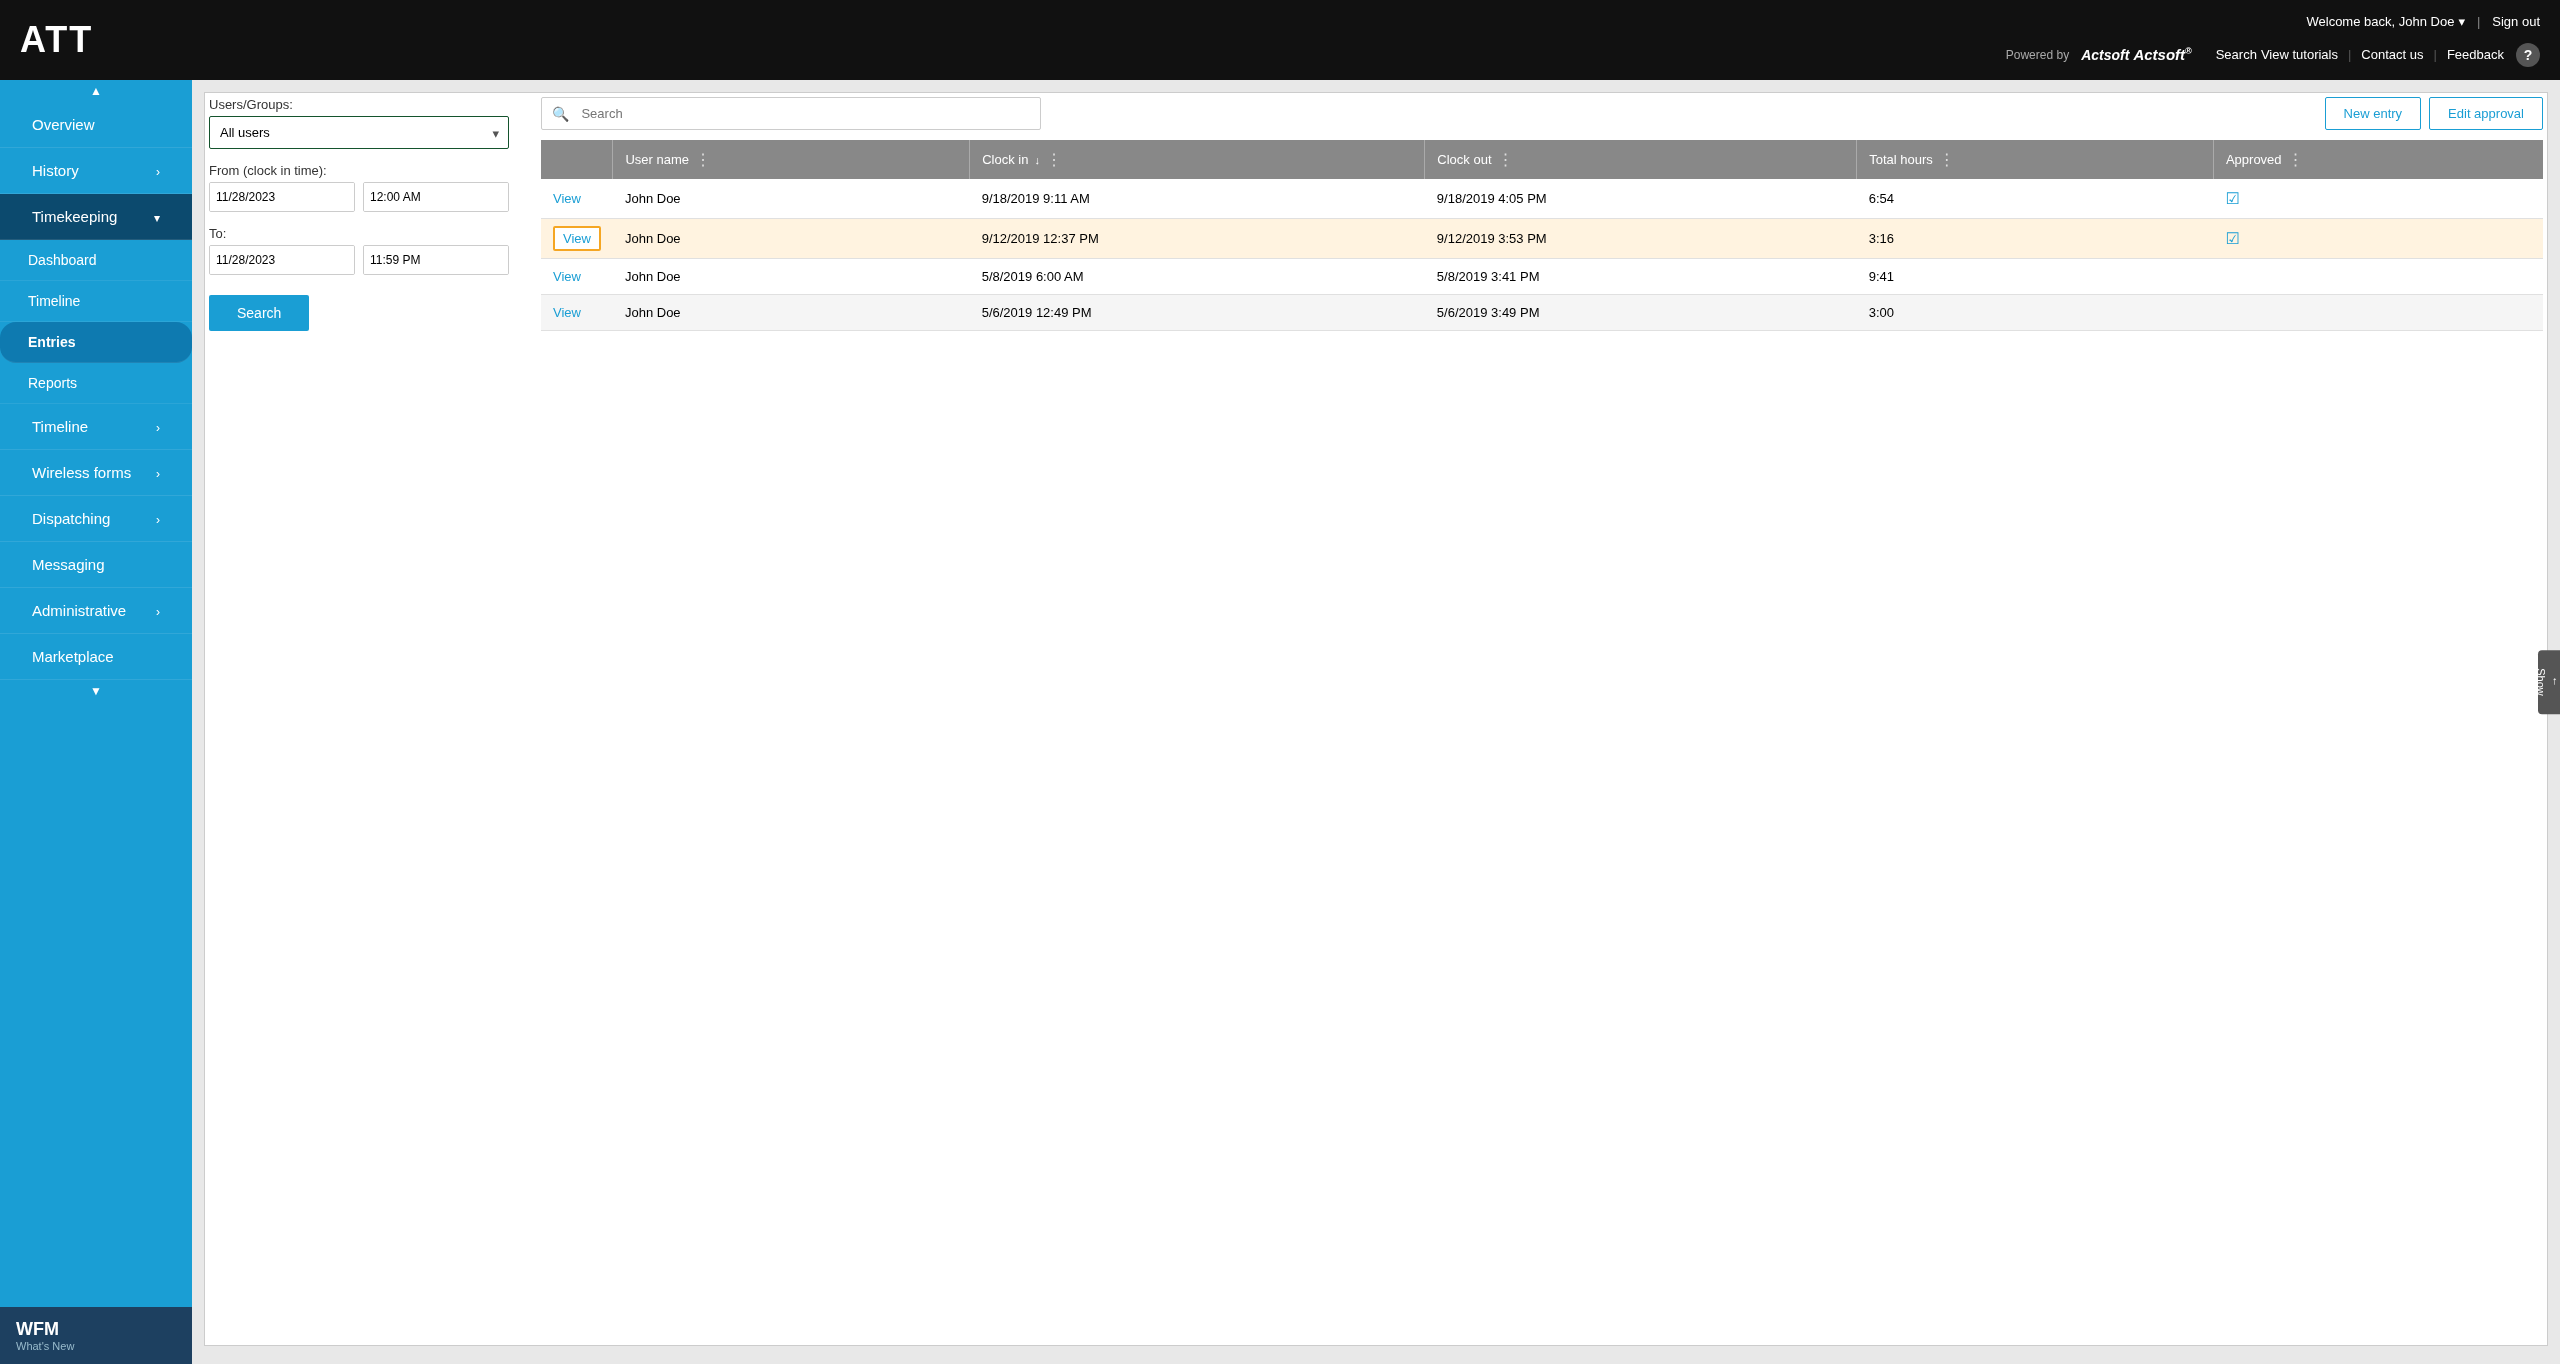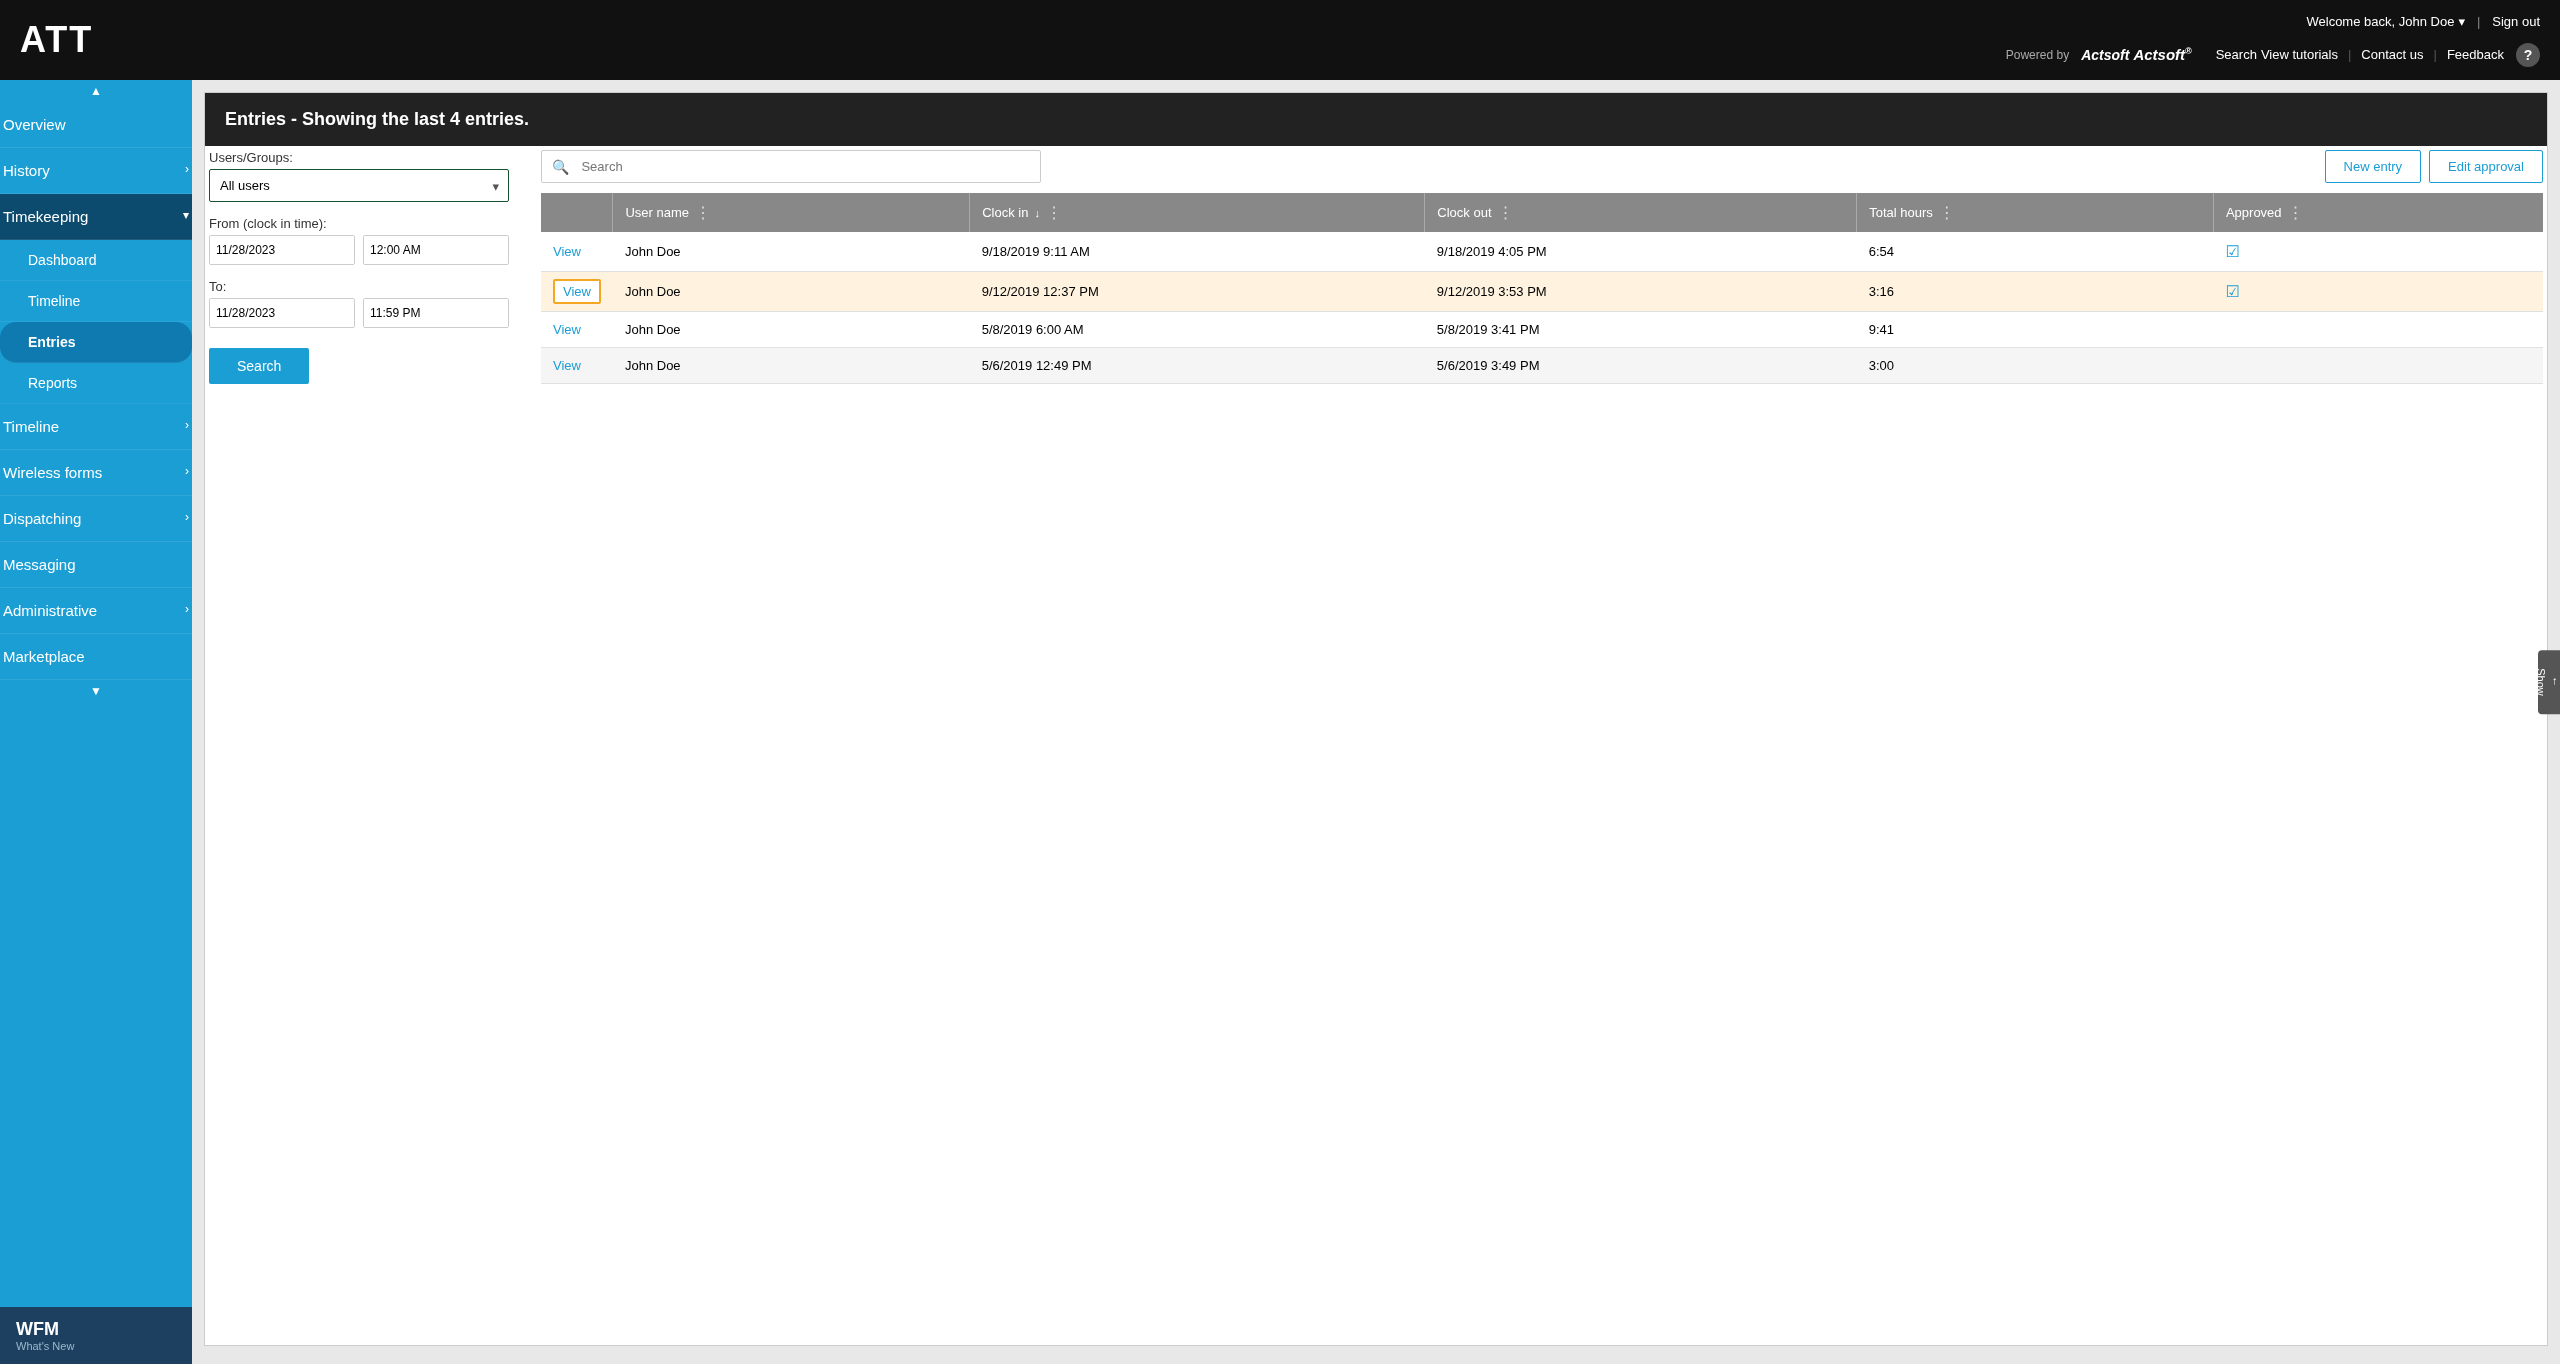--- a/index.html
+++ b/index.html
@@ -98,23 +98,23 @@
     .sidebar-scroll-up {
       background: #1a9ed4;
       text-align: center;
       padding: 4px 0;
       cursor: pointer;
       color: #fff;
       font-size: 12px;
     }
     .sidebar-item {
       display: flex;
-      align-items: flex-start;
+      align-items: flex-end;
       justify-content: space-between;
-      padding: 14px 3px;
+      padding: 14px 32px;
       color: #fff;
       font-size: 15px;
       cursor: pointer;
       border-bottom: 1px solid rgba(255,255,255,0.1);
       text-decoration: none;
     }
     .sidebar-item.active { background: #0c4a6e; font-weight: normal; }
     .sidebar-item .chevron { font-size: 12px; }
     .sidebar-sub-item {
       display: flex;
@@ -439,23 +439,20 @@
 
     <div class="sidebar-wfm">
       <div class="wfm-title">WFM</div>
       <div class="wfm-subtitle">What's New</div>
     </div>
   </div>
 
   <div class="content-area">
     <div class="page-container">
 
-      <div class="page-header">
-        <span>Entries - Showing the last 4 entries.</span>
-      </div>
 
       <div class="page-body">
 
         <div class="filter-panel">
           <div class="filter-label">Users/Groups:</div>
           <div class="filter-select-wrapper">
             <select>
               <option>All users</option>
             </select>
           </div>

